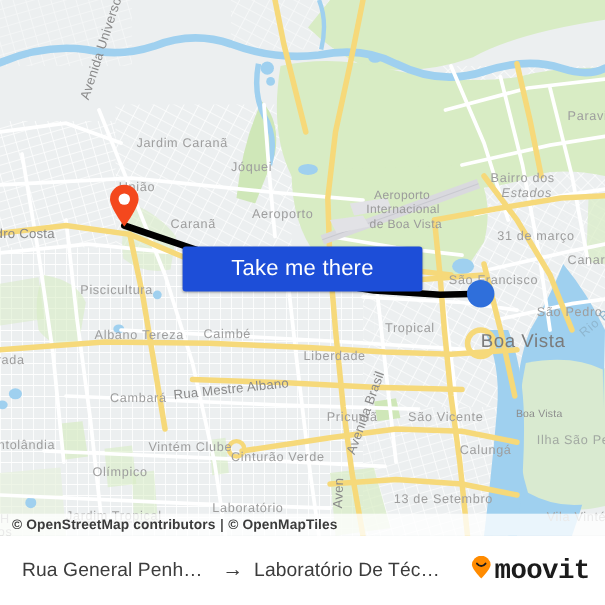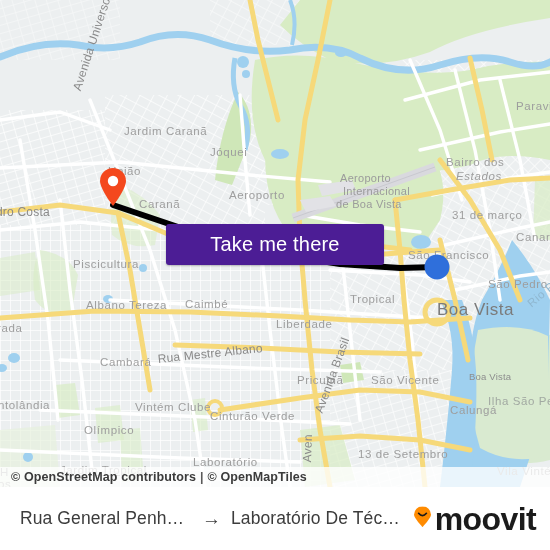--- a/index.html
+++ b/index.html
@@ -50,21 +50,21 @@
     position:absolute;left:426px;top:256px;
     width:22px;height:22px;border-radius:50%;
     background:#2f6fdb;
     box-shadow:0 0 0 1.5px #2f6fdb;
   }
 
   
   .cta{
     position:absolute;left:166px;top:224px;
     width:218px;height:41px;
-    background:#4c1d95;
+    background:#1d4ed8;
     border:0;border-radius:3px;
     color:#ffffff;
     font-size:20px;
     font-family:"Liberation Sans","DejaVu Sans",sans-serif;
     letter-spacing:.2px;
     cursor:pointer;
     box-shadow:0 1px 2px rgba(0,0,0,.25);
     display:flex;align-items:center;justify-content:center;
     padding:0;
   }
@@ -98,23 +98,23 @@
     white-space:nowrap;overflow:hidden;text-overflow:ellipsis;
     max-width:172px;
     letter-spacing:.1px;
   }
   .footer .arrow{font-size:19px;color:#3c3c3c;line-height:1;}
   .brand{
     position:absolute;right:14px;top:50%;transform:translateY(-50%);
     display:flex;align-items:center;gap:3px;
   }
   .brand .word{
-    font-size:32px;font-weight:bold;color:#1b1b1b;
+    font-size:25px;font-weight:bold;color:#1b1b1b;
     letter-spacing:-.6px;
-    font-family:Liberation Sans, sans-serif;
+    font-family:Liberation Mono, monospace;
   }
 </style>
 </head>
 <body>
 
 <div id="app">
 
   <div class="map">
 
     <svg width="550" height="487">
@@ -250,52 +250,52 @@
 
       <g>
         <path d="M113 205 L190 231 L265 252 L340 264 L400 268 L437 267" stroke="#000000" stroke-width="6" fill="none" stroke-linecap="round" stroke-linejoin="round"></path>
       </g>
     </svg>
 
     <div id="map-labels">
         <div class="lbl place" style="left: 124px; top: 125px;">Jardim Caranã</div>
         <div class="lbl place" style="left: 210px; top: 146px;">Jóquei</div>
         <div class="lbl place" style="left: 108px; top: 165px;">União</div>
-        <div class="lbl place" style="left: 139px; top: 198px;">Caranã</div>
+        <div class="lbl place" style="left: 155px; top: 198px;">Caranã</div>
         <div class="lbl place" style="left: 229px; top: 189px;">Aeroporto</div>
         <div class="lbl place" style="left: 516px; top: 100px;">Paravia</div>
         <div class="lbl place" style="left: 446px; top: 156px;">Bairro dos</div>
         <div class="lbl place" style="left: 456px; top: 170px; font-style: italic;">Estados</div>
         <div class="lbl place" style="left: 452px; top: 209px;">31 de março</div>
         <div class="lbl place" style="left: 516px; top: 231px;">Canarã</div>
         <div class="lbl place" style="left: 61px; top: 258px; margin-left: 12px;">Piscicultura</div>
         <div class="lbl place" style="left: 86px; top: 299px;">Albano Tereza</div>
         <div class="lbl place" style="left: 185px; top: 298px;">Caimbé</div>
         <div class="lbl place" style="left: 276px; top: 318px;">Liberdade</div>
         <div class="lbl place" style="left: 350px; top: 293px;">Tropical</div>
         <div class="lbl place" style="left: 408px; top: 249px;">São Francisco</div>
         <div class="lbl place" style="left: 488px; top: 278px;">São Pedro</div>
         <div class="lbl place" style="left: 100px; top: 356px;">Cambará</div>
         <div class="lbl place" style="left: 297px; top: 374px;">Pricumã</div>
         <div class="lbl place" style="left: 371px; top: 374px;">São Vicente</div>
-        <div class="lbl place" style="left: 418px; top: 404px; margin-left: 32px;">Calungá</div>
+        <div class="lbl place" style="left: 418px; top: 404px;">Calungá</div>
         <div class="lbl place" style="left: 135px; top: 401px;">Vintém Clube</div>
         <div class="lbl place" style="left: 210px; top: 410px;">Cinturão Verde</div>
         <div class="lbl place" style="left: 84px; top: 424px;">Olímpico</div>
         <div class="lbl place" style="left: 193px; top: 456px;">Laboratório</div>
         <div class="lbl place" style="left: 358px; top: 448px;">13 de Setembro</div>
         <div class="lbl place" style="left: 497px; top: 465px;">Vila Vintém</div>
         <div class="lbl place" style="left: -2px; top: 399px;">ntolândia</div>
         <div class="lbl place" style="left: -3px; top: 322px;">rada</div>
         <div class="lbl place" style="left: 60px; top: 464px; text-decoration: underline;">Jardim Tropical</div>
         <div class="lbl place" style="left: -2px; top: 478px;">os</div>
         <div class="lbl place" style="left: 0px; top: 466px;">H</div>
         <div class="lbl bigplace" style="left: 437px; top: 300px;">Boa Vista</div>
         <div class="lbl poi" style="left: 340px; top: 172px;">Aeroporto</div>
-        <div class="lbl poi" style="left: 343px; top: 185px; text-align: right;">Internacional</div>
+        <div class="lbl poi" style="left: 333px; top: 185px; text-align: right;">Internacional</div>
         <div class="lbl poi" style="left: 336px; top: 198px;">de Boa Vista</div>
         <div class="lbl tiny" style="left: 469px; top: 371px;">Boa Vista</div>
         <div class="lbl street rot-universo" style="left: 70px; top: 88px;">Avenida Universo</div>
         <div class="lbl street" style="left: -4px; top: 205px;">dro Costa</div>
         <div class="lbl street rot-albano" style="left: 157px; top: 352px;">Rua Mestre Albano</div>
         <div class="lbl street rot-brasil" style="left: 312px; top: 410px;">Avenida Brasil</div>
         <div class="lbl street rot-av" style="left: 300px; top: 462px;">Aven</div>
         <div class="lbl water rot-rio" style="left: 525px; top: 300px;">Rio P</div>
         <div class="lbl island" style="left: 488px; top: 395px;">Ilha São Pe</div>
       </div>

